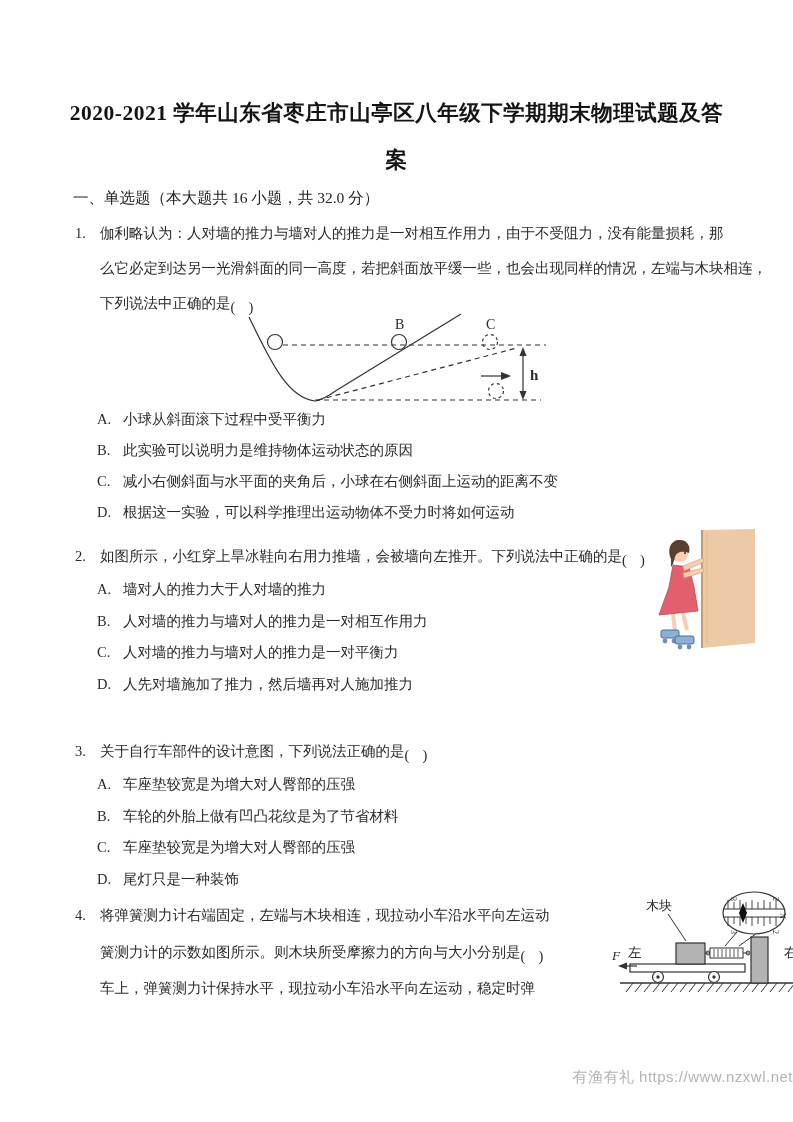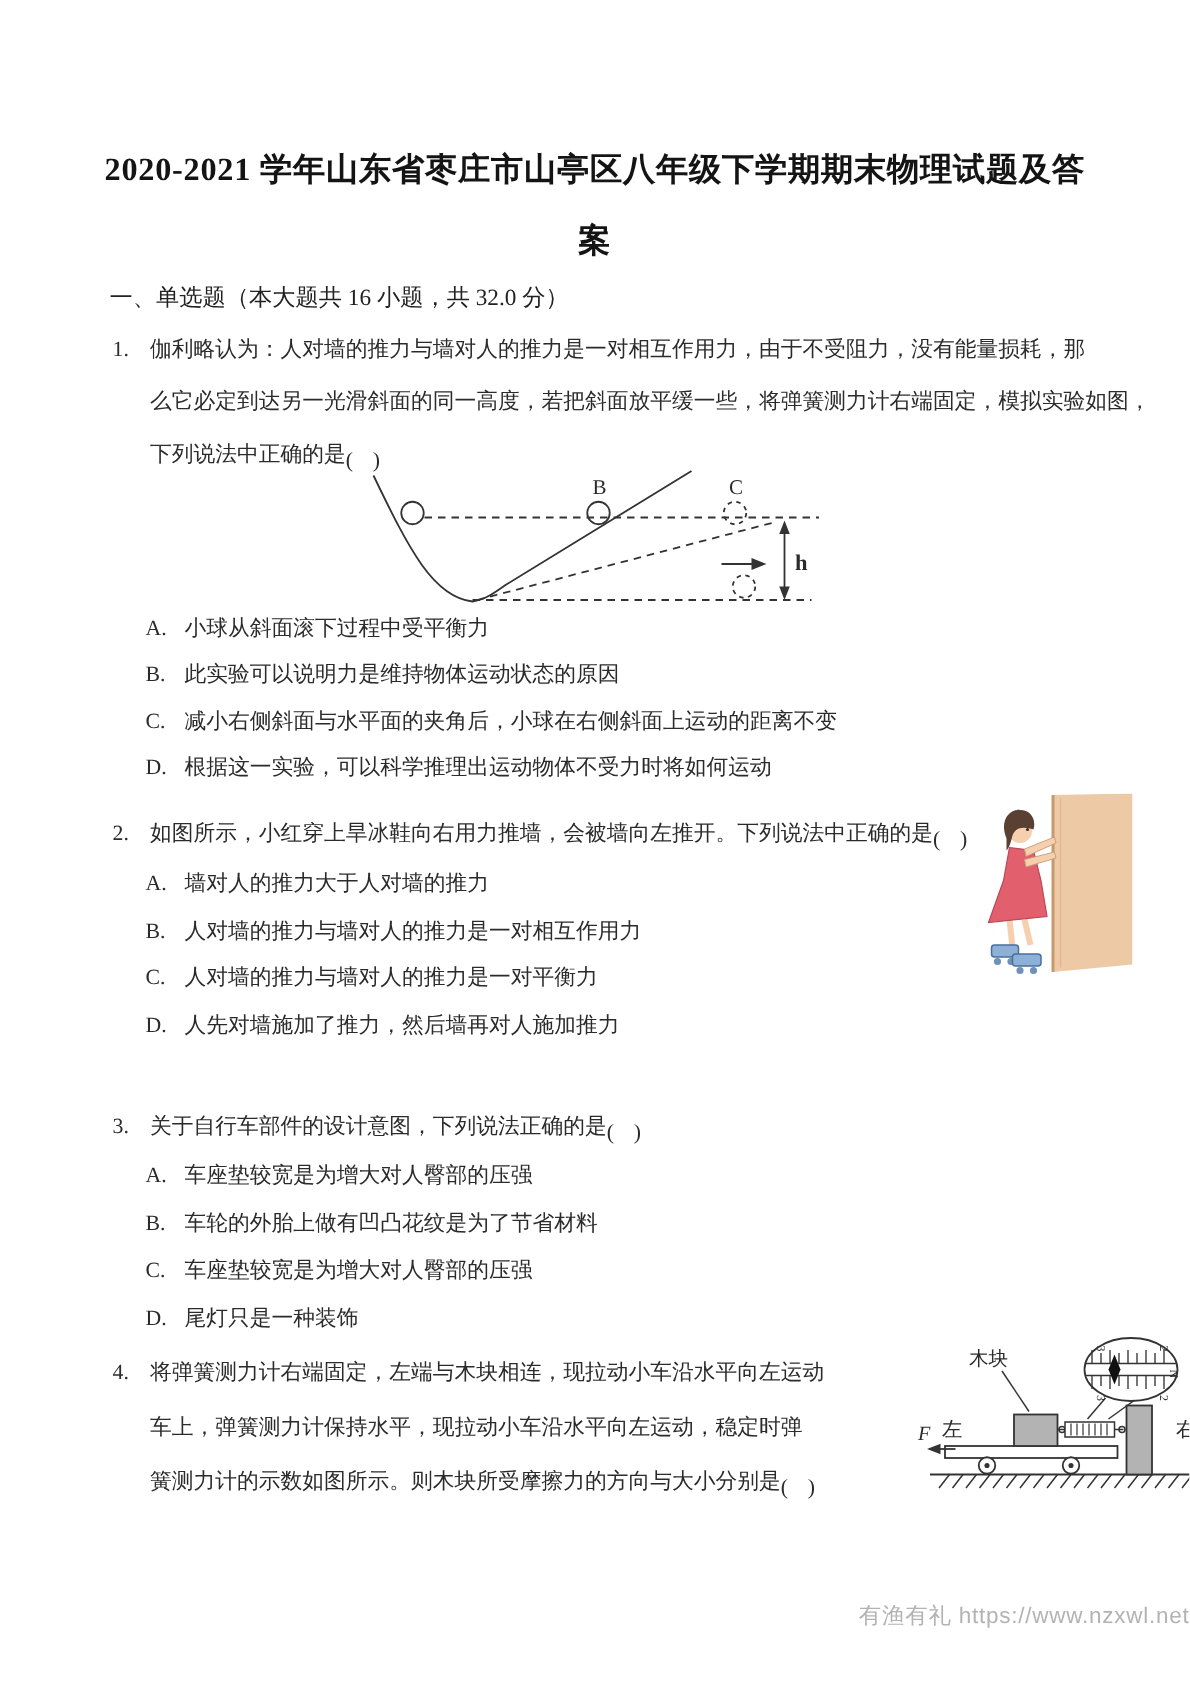--- a/index.html
+++ b/index.html
@@ -46,21 +46,21 @@
     <span class="t-line">2020-2021 学年山东省枣庄市山亭区八年级下学期期末物理试题及答</span>
     <span class="t-line t-line2">案</span>
   </h1>
 
   <div class="section-heading">一、单选题（本大题共 16 小题，共 32.0 分）</div>
 
   <div class="question" style="top:223px;">
     <span class="q-num">1.</span>
     <div class="stem">
       <div class="q-line">伽利略认为：人对墙的推力与墙对人的推力是一对相互作用力，由于不受阻力，没有能量损耗，那</div>
-      <div class="q-line">么它必定到达另一光滑斜面的同一高度，若把斜面放平缓一些，将弹簧测力计右端固定，模拟实验如图，</div>
+      <div class="q-line">么它必定到达另一光滑斜面的同一高度，若把斜面放平缓一些，也会出现同样的情况，左端与木块相连，</div>
       <div class="q-line"><span>下列说法中正确的是</span><span class="bracket">(  )</span></div>
     </div>
   </div>
 
   <div class="figure" style="left:233px;top:299px;">
     <svg width="330" height="115" viewBox="0 0 330 115">
       <g stroke="#333" stroke-width="1.2" fill="none">
 
         <path d="M16,18 C40,68 56,99 82,102 C90,101 97,96 104,91 L228,15"></path>
 
@@ -188,22 +188,22 @@
     <div class="opt">
         <span class="opt-label">D.</span>
         <span class="opt-text">尾灯只是一种装饰</span>
       </div>
   </div>
 
   <div class="question q4" style="top:905px;">
     <span class="q-num">4.</span>
     <div class="stem">
       <div class="q-line">将弹簧测力计右端固定，左端与木块相连，现拉动小车沿水平向左运动</div>
+      <div class="q-line"><span>簧测力计的示数如图所示。则木块所受摩擦力的方向与大小分别是</span><span class="bracket">(  )</span></div>
       <div class="q-line">车上，弹簧测力计保持水平，现拉动小车沿水平向左运动，稳定时弹</div>
-      <div class="q-line"><span>簧测力计的示数如图所示。则木块所受摩擦力的方向与大小分别是</span><span class="bracket">(  )</span></div>
     </div>
   </div>
 
   <div class="figure" style="left:562px;top:886px;margin-left:44px;">
     <svg width="228" height="112" viewBox="0 0 228 112">
 
       <line x1="14" y1="97" x2="200" y2="97" stroke="#333" stroke-width="1.3"></line>
       <path d="M20,106 L27,97 M29,106 L36,97 M38,106 L45,97 M47,106 L54,97 M56,106 L63,97 M65,106 L72,97 M74,106 L81,97 M83,106 L90,97 M92,106 L99,97 M101,106 L108,97 M110,106 L117,97 M119,106 L126,97 M128,106 L135,97 M137,106 L144,97 M146,106 L153,97 M155,106 L162,97 M164,106 L171,97 M173,106 L180,97 M182,106 L189,97 M191,106 L198,97" stroke="#333" stroke-width="1"></path>
 
       <rect x="24" y="78" width="115" height="8" fill="#fff" stroke="#333" stroke-width="1.2"></rect>

